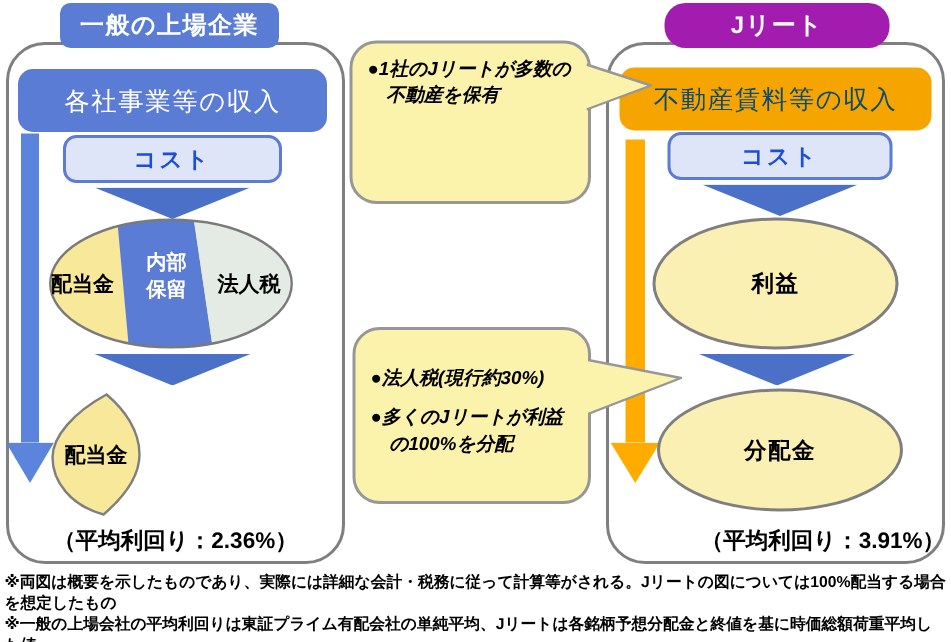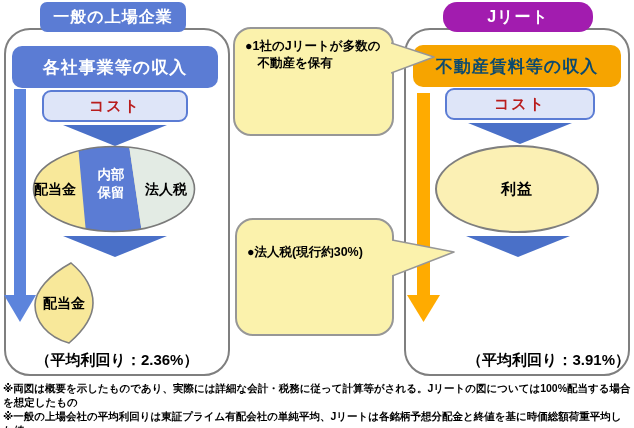--- a/index.html
+++ b/index.html
@@ -13,46 +13,46 @@
     background:#ffffff;border:2px solid #7f7f7f;border-radius:26px;z-index:1;
   }
   .pill{
     position:absolute;top:2px;height:30px;border-radius:7px;
     display:flex;align-items:center;justify-content:center;
     font-weight:bold;font-size:16px;color:#fff;z-index:5;letter-spacing:1px;
   }
   .income-bar{
     position:absolute;height:42px;border-radius:10px;
     display:flex;align-items:center;justify-content:center;
-    font-weight:bold;font-size:17px;z-index:3;letter-spacing:1px;
+    font-weight:normal;font-size:17px;z-index:3;letter-spacing:1px;
   }
   .cost-box{
     position:absolute;height:28px;background:#dee5f8;border:2px solid #5b7cd4;
     border-radius:9px;display:flex;align-items:center;justify-content:center;
-    font-weight:bold;font-size:15px;color:#b91c1c;z-index:3;letter-spacing:2px;
+    font-weight:bold;font-size:15px;color:#1d4ed8;z-index:3;letter-spacing:2px;
   }
   .chev{
     position:absolute;width:104px;height:21px;background:#4a70c8;
     clip-path:polygon(0 0,100% 0,50% 100%);z-index:2;
   }
   .shaft{position:absolute;z-index:2;}
   .arrowhead{position:absolute;clip-path:polygon(0 0,100% 0,50% 100%);z-index:2;}
   .seg-label{position:absolute;font-weight:bold;font-size:14px;text-align:center;z-index:4;}
   .ellipse{
     position:absolute;background:#fbf0b4;border:2px solid #7f7f7f;border-radius:50%;
     display:flex;align-items:center;justify-content:center;
     font-weight:bold;font-size:15px;z-index:3;letter-spacing:1px;
   }
   .yield{
     position:absolute;top:351px;width:226px;text-align:center;
     font-weight:bold;font-size:15px;z-index:3;
   }
   .callout{
     position:absolute;background:#fbf2ac;border:2px solid #979797;border-radius:18px;
-    box-sizing:border-box;z-index:6;padding:9px 6px 6px 10px;
+    box-sizing:border-box;z-index:6;padding:9px 6px 6px 10px;font-style:italic;
   }
   .callout .item{
     font-weight:bold;font-size:12.5px;line-height:1.38;
     padding-left:1em;text-indent:-1em;margin-bottom:9px;
   }
   .tail{position:absolute;z-index:7;}
   .footnotes{
     position:absolute;left:3px;top:381px;width:628px;
     font-weight:bold;font-size:10.5px;line-height:1.34;z-index:2;
   }
@@ -131,35 +131,39 @@
   <div class="arrowhead" style="left:407px;top:295px;width:33px;height:27px;background:#ffab00;"></div>
 
   <div class="chev" style="left:468px;top:123px;"></div>
 
   <div class="ellipse" style="left:435px;top:145px;width:160px;height:84px;">
     <span>利益</span>
   </div>
 
   <div class="chev" style="left:466px;top:236px;"></div>
 
+  <div class="ellipse" style="left:438px;top:259px;width:160px;height:78px;">
+    <span>分配金</span>
+  </div>
 
   <div class="yield" style="left:404px;text-align:right;">（平均利回り：3.91%）</div>
 
   <div class="callout" style="left:233px;top:27px;width:161px;height:109px;">
     <div class="item">●1社のJリートが多数の不動産を保有</div>
   </div>
   <div class="tail" style="left:391px;top:40px;">
     <svg width="46" height="36" viewBox="0 0 46 36">
       <polygon points="0,3 43,17 0,33" fill="#fbf2ac"></polygon>
       <polyline points="0,3 43,17 0,33" fill="none" stroke="#979797" stroke-width="1.6" stroke-linejoin="round"></polyline>
     </svg>
   </div>
 
   <div class="callout" style="left:235px;top:218px;width:159px;height:118px;padding-top:24px;">
     <div class="item">●法人税(現行約30%)</div>
+    <div class="item">●多くのJリートが利益の100%を分配</div>
   </div>
   <div class="tail" style="left:392px;top:236px;">
     <svg width="66" height="44" viewBox="0 0 66 44">
       <polygon points="0,4 62,16 0,40" fill="#fbf2ac"></polygon>
       <polyline points="0,4 62,16 0,40" fill="none" stroke="#979797" stroke-width="1.6" stroke-linejoin="round"></polyline>
     </svg>
   </div>
 
   <div class="footnotes">
     <div>※両図は概要を示したものであり、実際には詳細な会計・税務に従って計算等がされる。Jリートの図については100%配当する場合を想定したもの</div>

